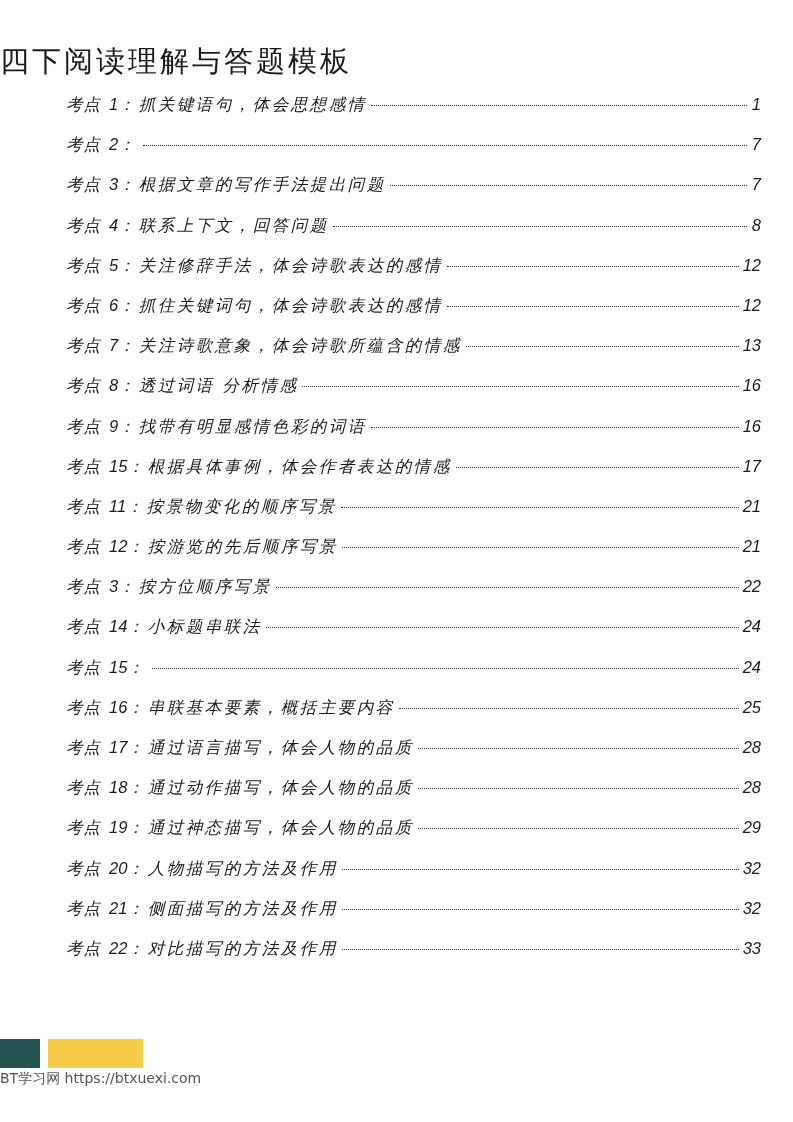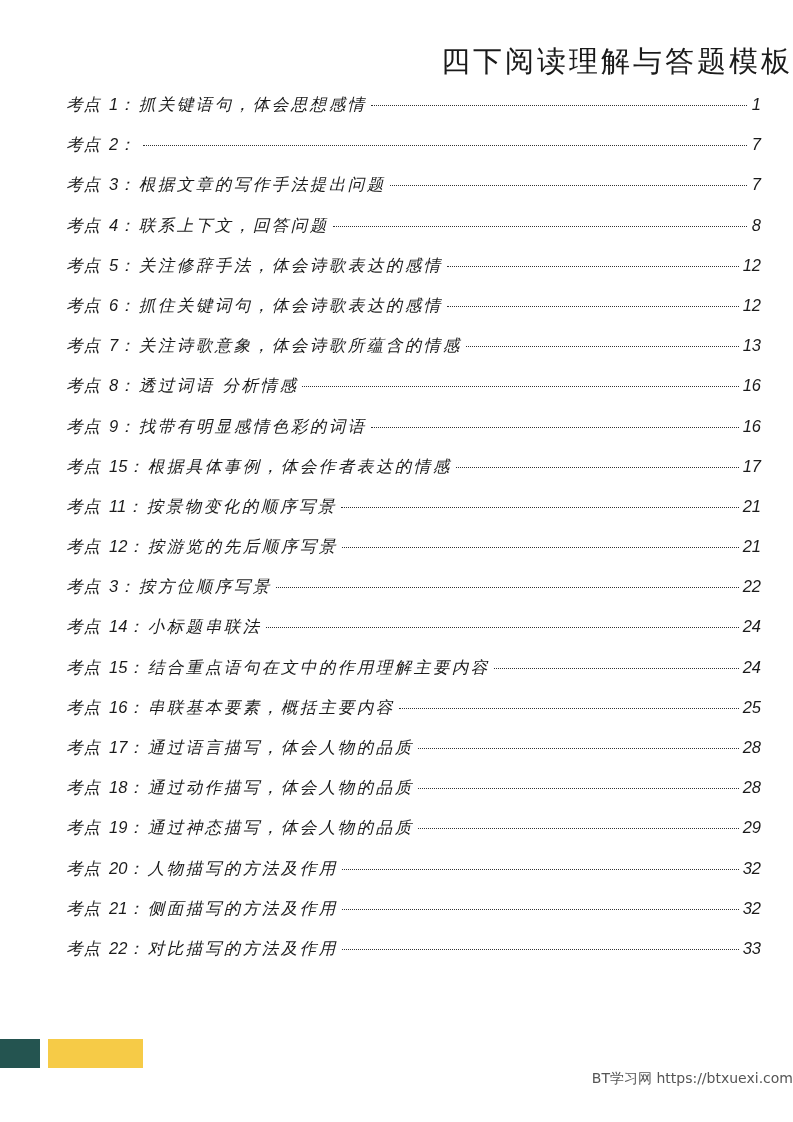--- a/index.html
+++ b/index.html
@@ -1,29 +1,29 @@
 <!DOCTYPE html>
 <html><head>
 <meta charset="utf-8">
 <style>
   html, body { margin: 0; padding: 0; background: #ffffff; }
   body { width: 793px; height: 1122px; position: relative; overflow: hidden;
          font-family: "DejaVu Serif", "Liberation Serif", serif; color: #1a1a1a; }
-  .title { position: absolute; top: 42px; left: 0; width: 793px; text-align: right;
+  .title { position: absolute; top: 42px; left: 0; width: 793px; text-align: left;
            font-size: 29px; letter-spacing: 3px; font-weight: normal; margin: 0; }
   .toc { position: absolute; top: 94px; left: 66px; width: 695px; margin: 0; padding: 0; list-style: none; }
   .toc-row { display: flex; align-items: baseline; height: 40.2px; font-size: 16.5px; font-style: italic; }
   .toc-prefix { white-space: nowrap; letter-spacing: 1px; }
   .toc-num { font-family: "Liberation Sans", sans-serif; margin: 0 4px 0 8px; }
   .toc-text { white-space: nowrap; letter-spacing: 2.5px; }
   .toc-leader { flex: 1; border-bottom: 1.5px dotted #333; margin: 0 4px; transform: translateY(-4px); }
   .toc-page { font-family: "Liberation Sans", sans-serif; font-size: 16.5px; min-width: 10px; text-align: right; }
   .bar-dark { position: absolute; left: 0; top: 1039px; width: 40px; height: 29px; }
   .bar-yellow { position: absolute; left: 48px; top: 1039px; width: 95px; height: 29px; }
-  .footer { position: absolute; top: 1070px; left: 0; width: 793px; text-align: right;
+  .footer { position: absolute; top: 1070px; left: 0; width: 793px; text-align: left;
             font-family: "DejaVu Sans", sans-serif; font-size: 14px; color: #555; }
 </style>
 </head>
 <body>
 
 <h1 class="title">四下阅读理解与答题模板</h1>
 
 <ul class="toc" id="toc">
     <li class="toc-row">
       <span class="toc-prefix">考点</span>
@@ -118,21 +118,20 @@
     <li class="toc-row">
       <span class="toc-prefix">考点</span>
       <span class="toc-num">14：</span>
       <span class="toc-text">小标题串联法</span>
       <span class="toc-leader"></span>
       <span class="toc-page">24</span>
     </li>
     <li class="toc-row">
       <span class="toc-prefix">考点</span>
       <span class="toc-num">15：</span>
-      <span class="toc-text">结合重点语句在文中的作用理解主要内容</span>
       <span class="toc-leader"></span>
       <span class="toc-page">24</span>
     </li>
     <li class="toc-row">
       <span class="toc-prefix">考点</span>
       <span class="toc-num">16：</span>
       <span class="toc-text">串联基本要素，概括主要内容</span>
       <span class="toc-leader"></span>
       <span class="toc-page">25</span>
     </li>

